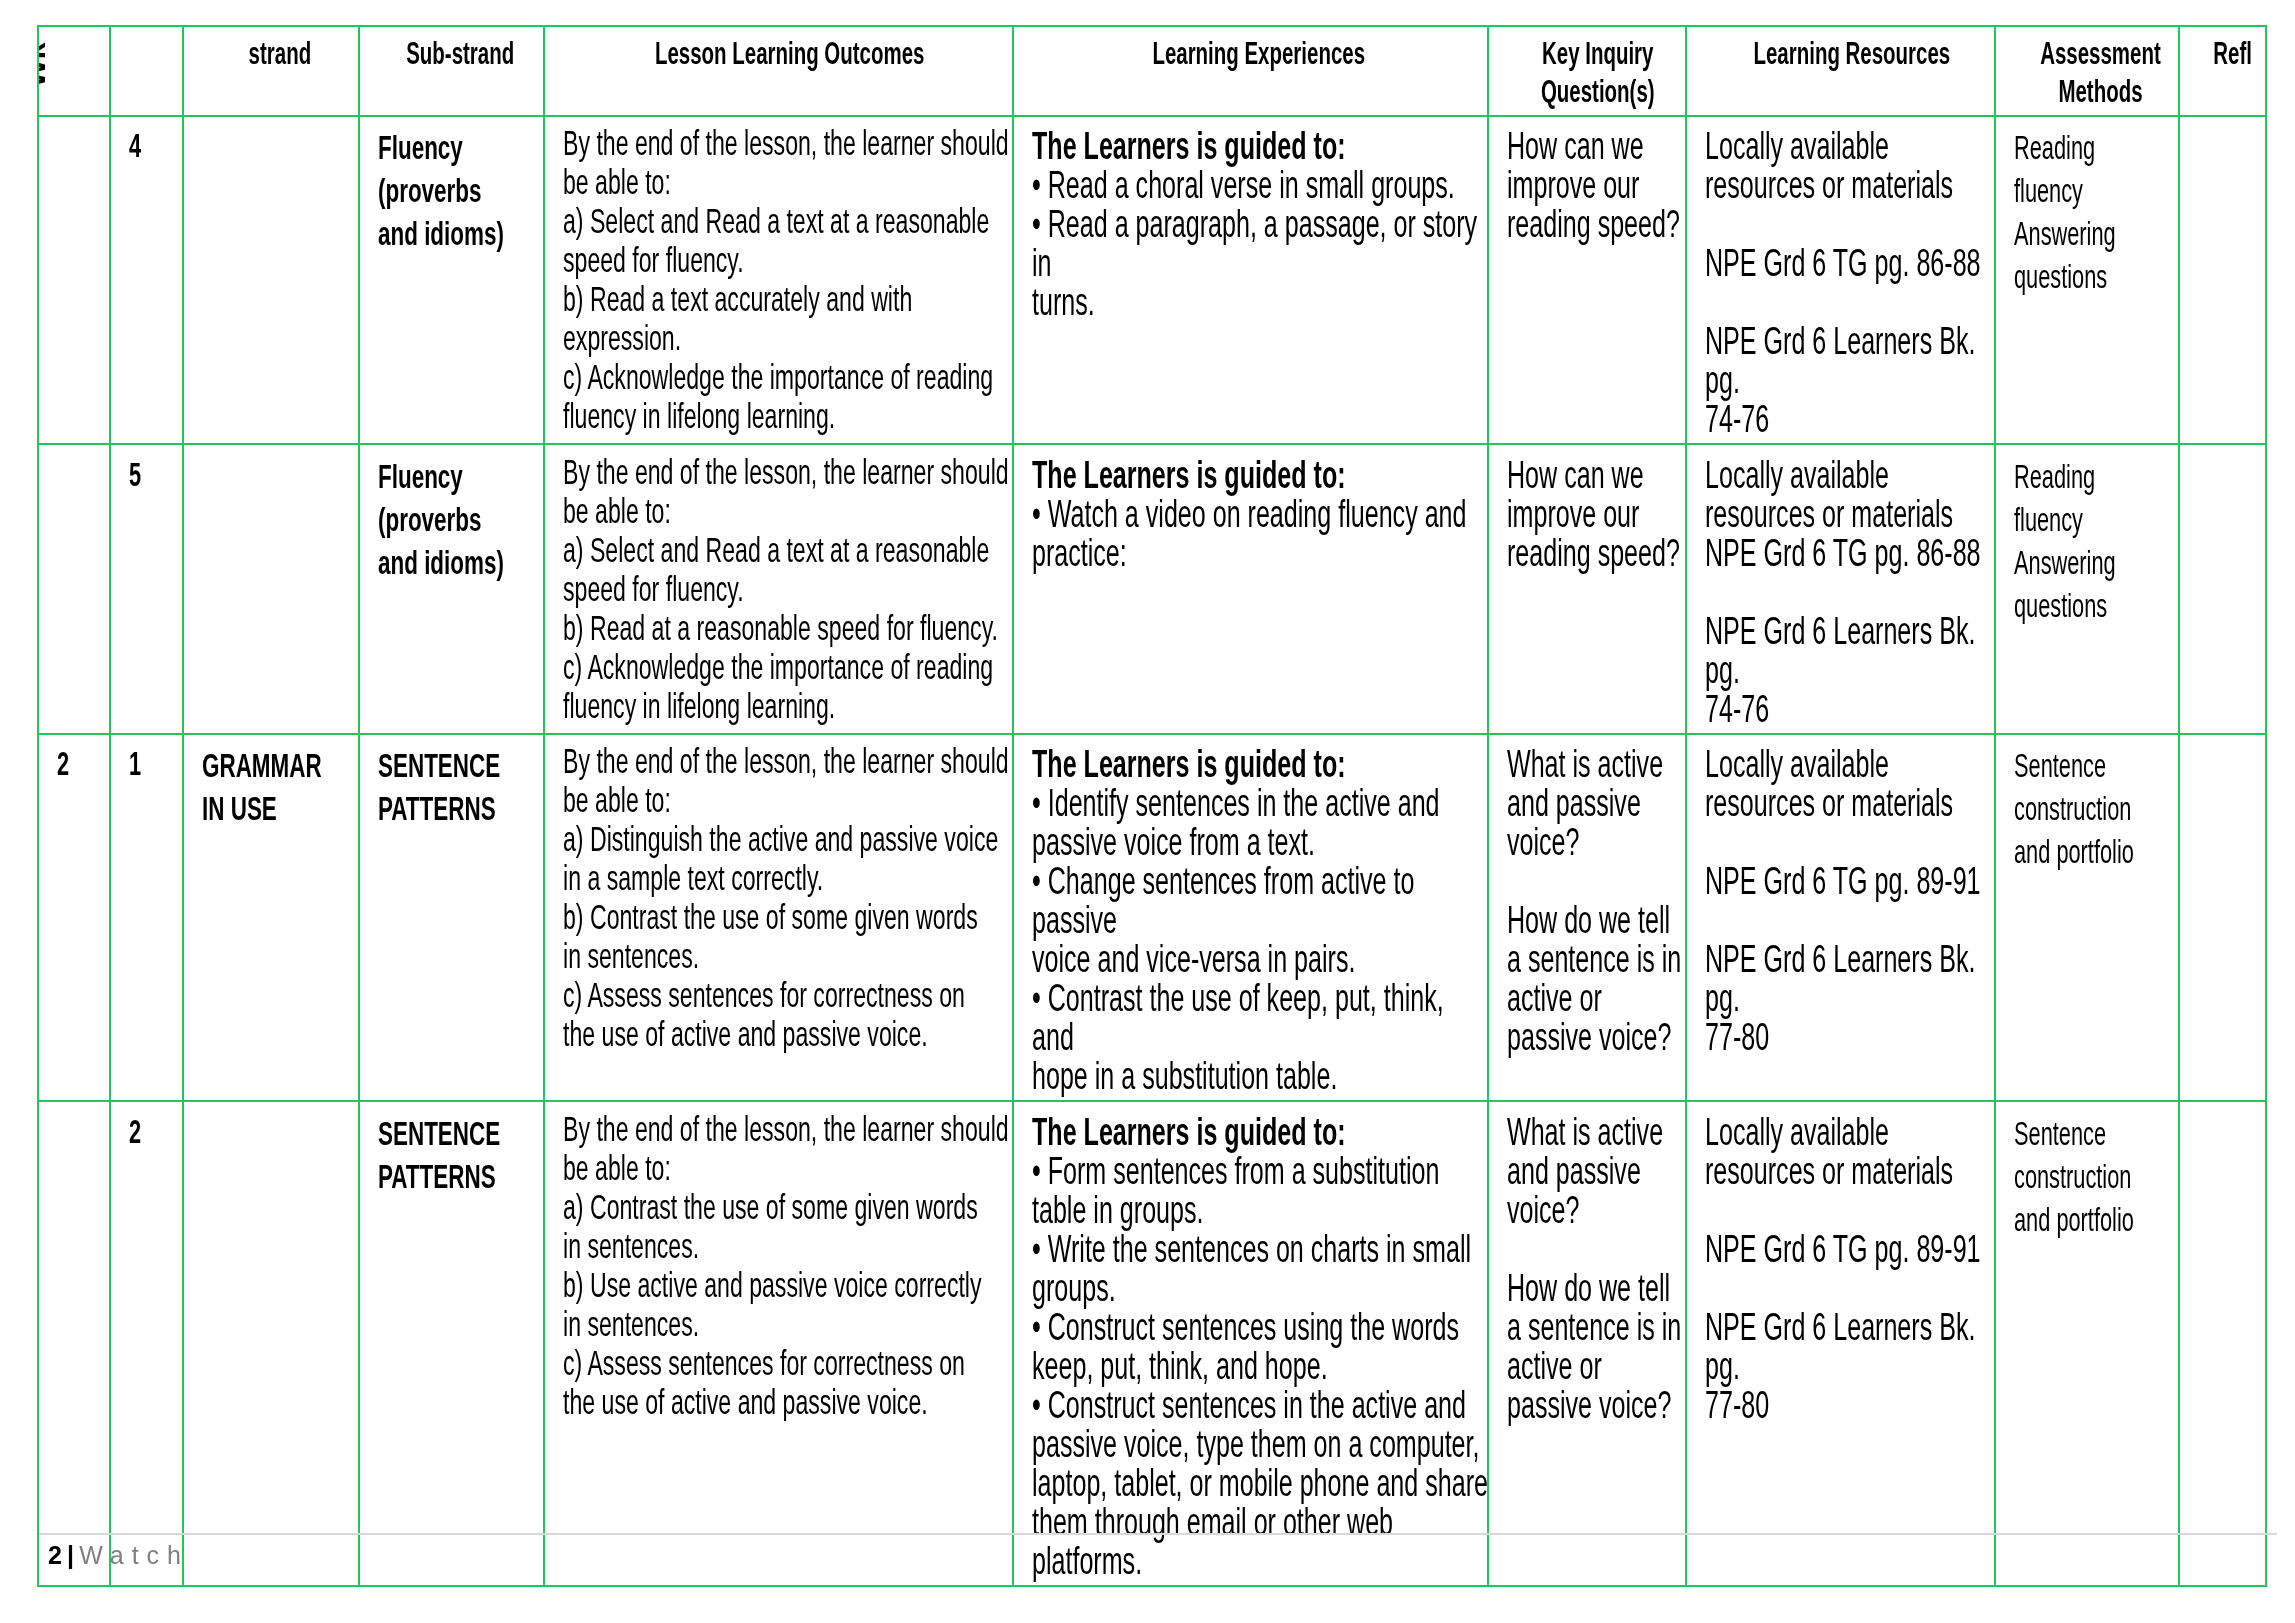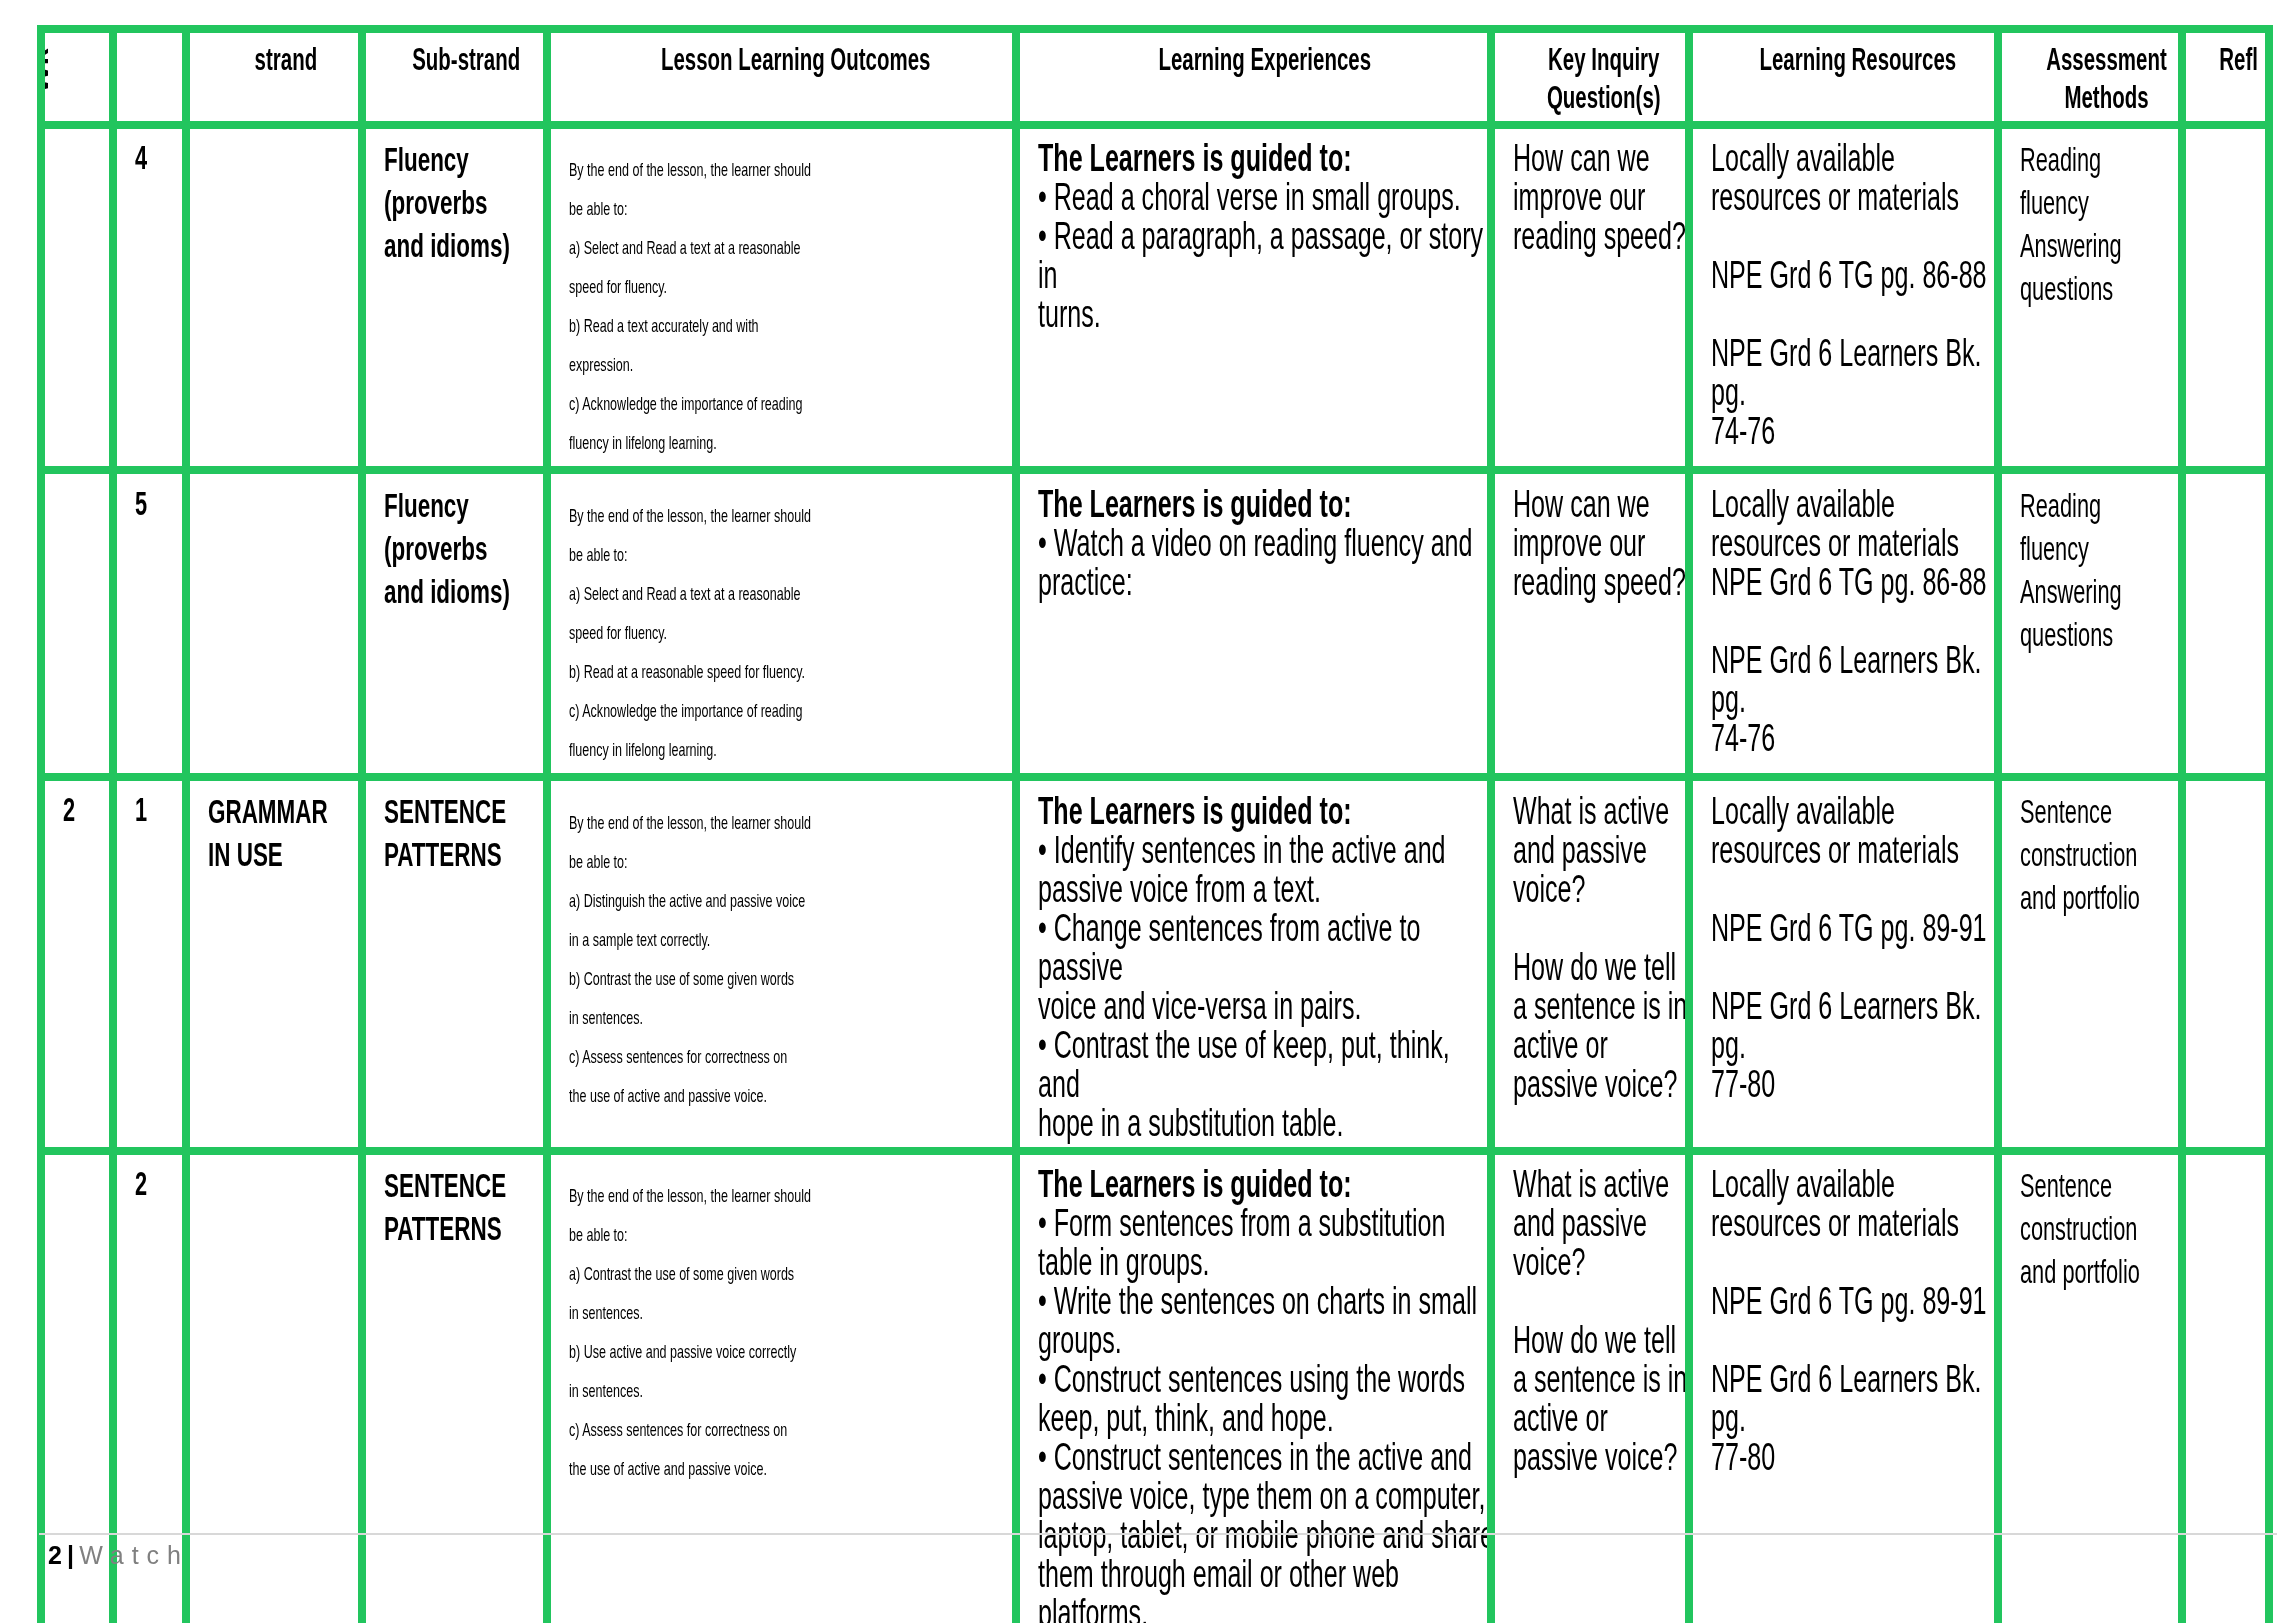--- a/index.html
+++ b/index.html
@@ -1,25 +1,25 @@
 <!DOCTYPE html>
 <html style="font-size:10.5px"><head>
 <meta charset="utf-8">
 <style>
   html, body { margin:0; padding:0; background:#ffffff; }
   body { width:2295px; height:1623px; position:relative; overflow:hidden;
          font-family:"Liberation Sans", sans-serif; color:#000; }
   table.plan { position:absolute; left:37px; top:25px; border-collapse:collapse;
                table-layout:fixed; width:2227px; }
-  table.plan td, table.plan th { border:8px solid #22c55e; vertical-align:top; padding:4px; overflow:hidden; }
+  table.plan td, table.plan th { border:2px solid #22c55e; vertical-align:top; padding:4px; overflow:hidden; }
   .cell { position:relative; }
   .sq { display:block; transform-origin:0 0; transform:scaleX(0.66); white-space:normal; }
   .hdr { font-weight:bold; font-size:31px; line-height:38px; padding:3.9px 0 0 14.4px; }
   .body { font-size:38px; line-height:39px; padding:6.5px 0 0 14.4px; }
-  .lo { font-size:19px; line-height:39px; padding:2.6px 0 0 14.4px;margin-top:15px; }
+  .lo { font-size:35px; line-height:39px; padding:2.6px 0 0 14.4px; }
   .sub { font-weight:bold; font-size:34px; line-height:43px; padding:5.2px 0 0 14.4px; }
   .num { font-weight:bold; font-size:33px; line-height:39px; padding:5.2px 0 0 14.4px; }
   .am { font-size:33px; line-height:43px; padding:5.2px 0 0 14.4px; }
   .line { display:block; }
   .bold { font-weight:bold; }
   .gap { display:block; height:39px; }
   .rot { position:absolute; left:0; bottom:0; width:100%; height:100%; }
   .rot span { position:absolute; bottom:5.2px; left:50%; transform:translateX(-50%) rotate(-90deg) translateX(50%); transform-origin:left bottom;
               font-weight:bold; font-size:30px; white-space:nowrap; display:block; }
   .footer-line { position:absolute; left:39px; top:1533px; width:2238px; height:2px; background:#d8d8d8; }

